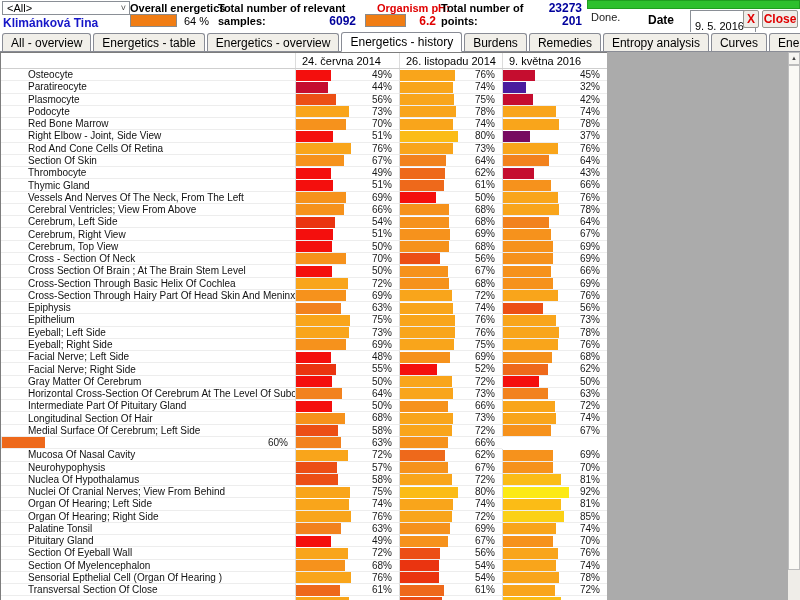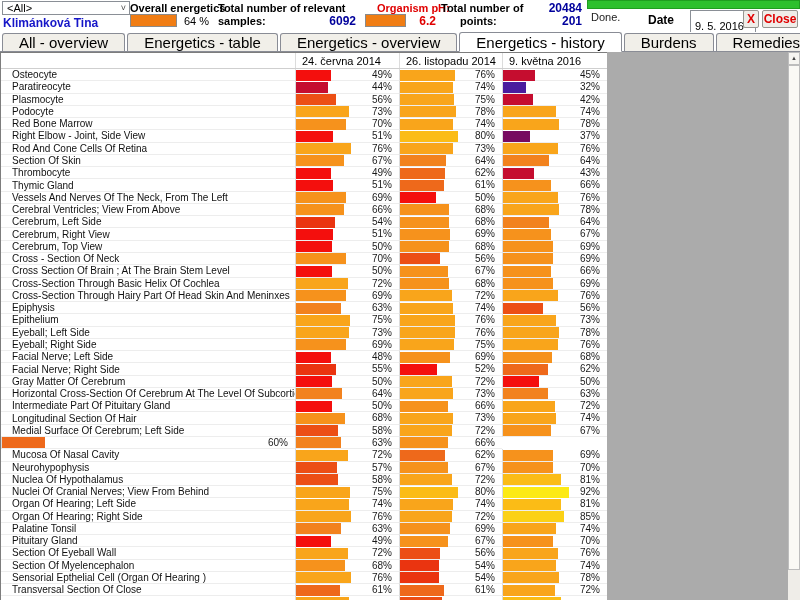--- a/index.html
+++ b/index.html
@@ -25,37 +25,37 @@
   .date-combo { left:690px; top:10px; width:66px; height:32px; font-size:11px; }
   .btn { position:absolute; top:10px; height:18px; background:#efede8; border:1px solid #979590;
          border-radius:2px; font-size:12px; font-weight:bold; color:#e00000;
          display:flex; align-items:center; justify-content:center; cursor:default; }
   .btn-x { left:743px; width:16px; }
   .btn-close { left:762px; width:36px; }
 
   
   .tabs { position:absolute; left:0; top:32px; width:800px; height:20px; display:flex;
           align-items:flex-end; border-bottom:1px solid #898c95; background:#fff; }
-  .tab { height:18px; display:flex; align-items:center; padding:0 16px; font-size:15px;
+  .tab { height:18px; display:flex; align-items:center; padding:0 8px; font-size:12px;
          color:#000; background:#f1efe9; border:1px solid #898c95; border-bottom:none;
          border-radius:3px 3px 0 0; margin-left:2px; white-space:nowrap; }
   .tab.active { background:#fff; height:20px; margin-bottom:-1px; border-bottom:1px solid #fff; }
 
   
   .content { position:absolute; left:0; top:52px; width:800px; height:491px; }
   .table-wrap { position:absolute; left:0; top:0; width:607px; height:548px;
                 border-left:1px solid #7d7d7d; border-top:1px solid #7d7d7d;
                 background:#fff; overflow:hidden; }
   .thead { display:grid; grid-template-columns:294px 104px 103px 105px; height:16px;
            border-bottom:1px solid #cfcfcf; }
   .thead .hcell { font-size:11px; color:#000; padding:2px 0 0 6px; border-left:1px solid #dcdcdc; white-space:nowrap; }
   .thead .hcell:first-child { border-left:none; }
   .rows { height:532px; overflow:hidden; }
   .trow { display:grid; grid-template-columns:294px 104px 103px 105px; height:12.28px; }
-  .lcell { font-size:10px; color:#111; padding-left:11px; white-space:nowrap; overflow:hidden;
+  .lcell { font-size:10px; color:#111; padding-left:27px; white-space:nowrap; overflow:hidden;
            display:flex; align-items:center; border-bottom:1px solid #ededed; }
   .vcell { position:relative; border-left:1px solid #dcdcdc; border-bottom:1px solid #ededed; }
   .bar { position:absolute; left:0; top:0.5px; height:11px; }
   .pct { position:absolute; right:7px; top:0; font-size:10px; color:#1a1a1a; line-height:12px; }
   .gray-panel { position:absolute; left:607px; top:0; width:181px; height:548px; background:#ababab; }
   .vscroll { position:absolute; left:788px; top:0; width:12px; height:548px; background:#efede8; }
   .vs-up { position:absolute; left:0; top:0; width:12px; height:13px; background:#f6f5f1;
            border:1px solid #bdbdbd; font-size:6px; color:#444; text-align:center; line-height:11px; }
   .vs-thumb { position:absolute; left:0; top:13px; width:12px; height:505px; background:#faf9f5;
               border:1px solid #bdbdbd; }
@@ -78,22 +78,22 @@
 
     <div class="lbl" style="left:218px; top:2px;">Total number of relevant</div>
     <div class="lbl" style="left:218px; top:15px;">samples:</div>
     <div class="val-blue" style="left:300px; top:14px; width:56px;">6092</div>
 
     <div class="lbl red" style="left:377px; top:2px;">Organism pH:</div>
     <div class="hbar" style="left: 365px; top: 14px; width: 41px; height: 13px; background: rgb(240, 125, 20);"></div>
     <div class="val-blue red" style="left:408px; top:14px; width:28px;">6.2</div>
 
     <div class="lbl" style="left:441px; top:2px;">Total number of</div>
-    <div class="lbl" style="left:460px; top:15px;">points:</div>
-    <div class="val-blue" style="left:530px; top:1px; width:52px;">20484</div>
+    <div class="lbl" style="left:441px; top:15px;">points:</div>
+    <div class="val-blue" style="left:530px; top:1px; width:52px;">23273</div>
     <div class="val-blue" style="left:530px; top:14px; width:52px;">201</div>
 
     <div class="progress" style="background: rgb(45, 192, 45);"></div>
     <div class="done">Done.</div>
     <div class="lbl date-lbl">Date</div>
     <div class="combo date-combo">
       <span>9. 5. 2016</span>
       <span class="chev" style="top:3px;">˅</span>
     </div>
     <div class="btn btn-x">X</div>

